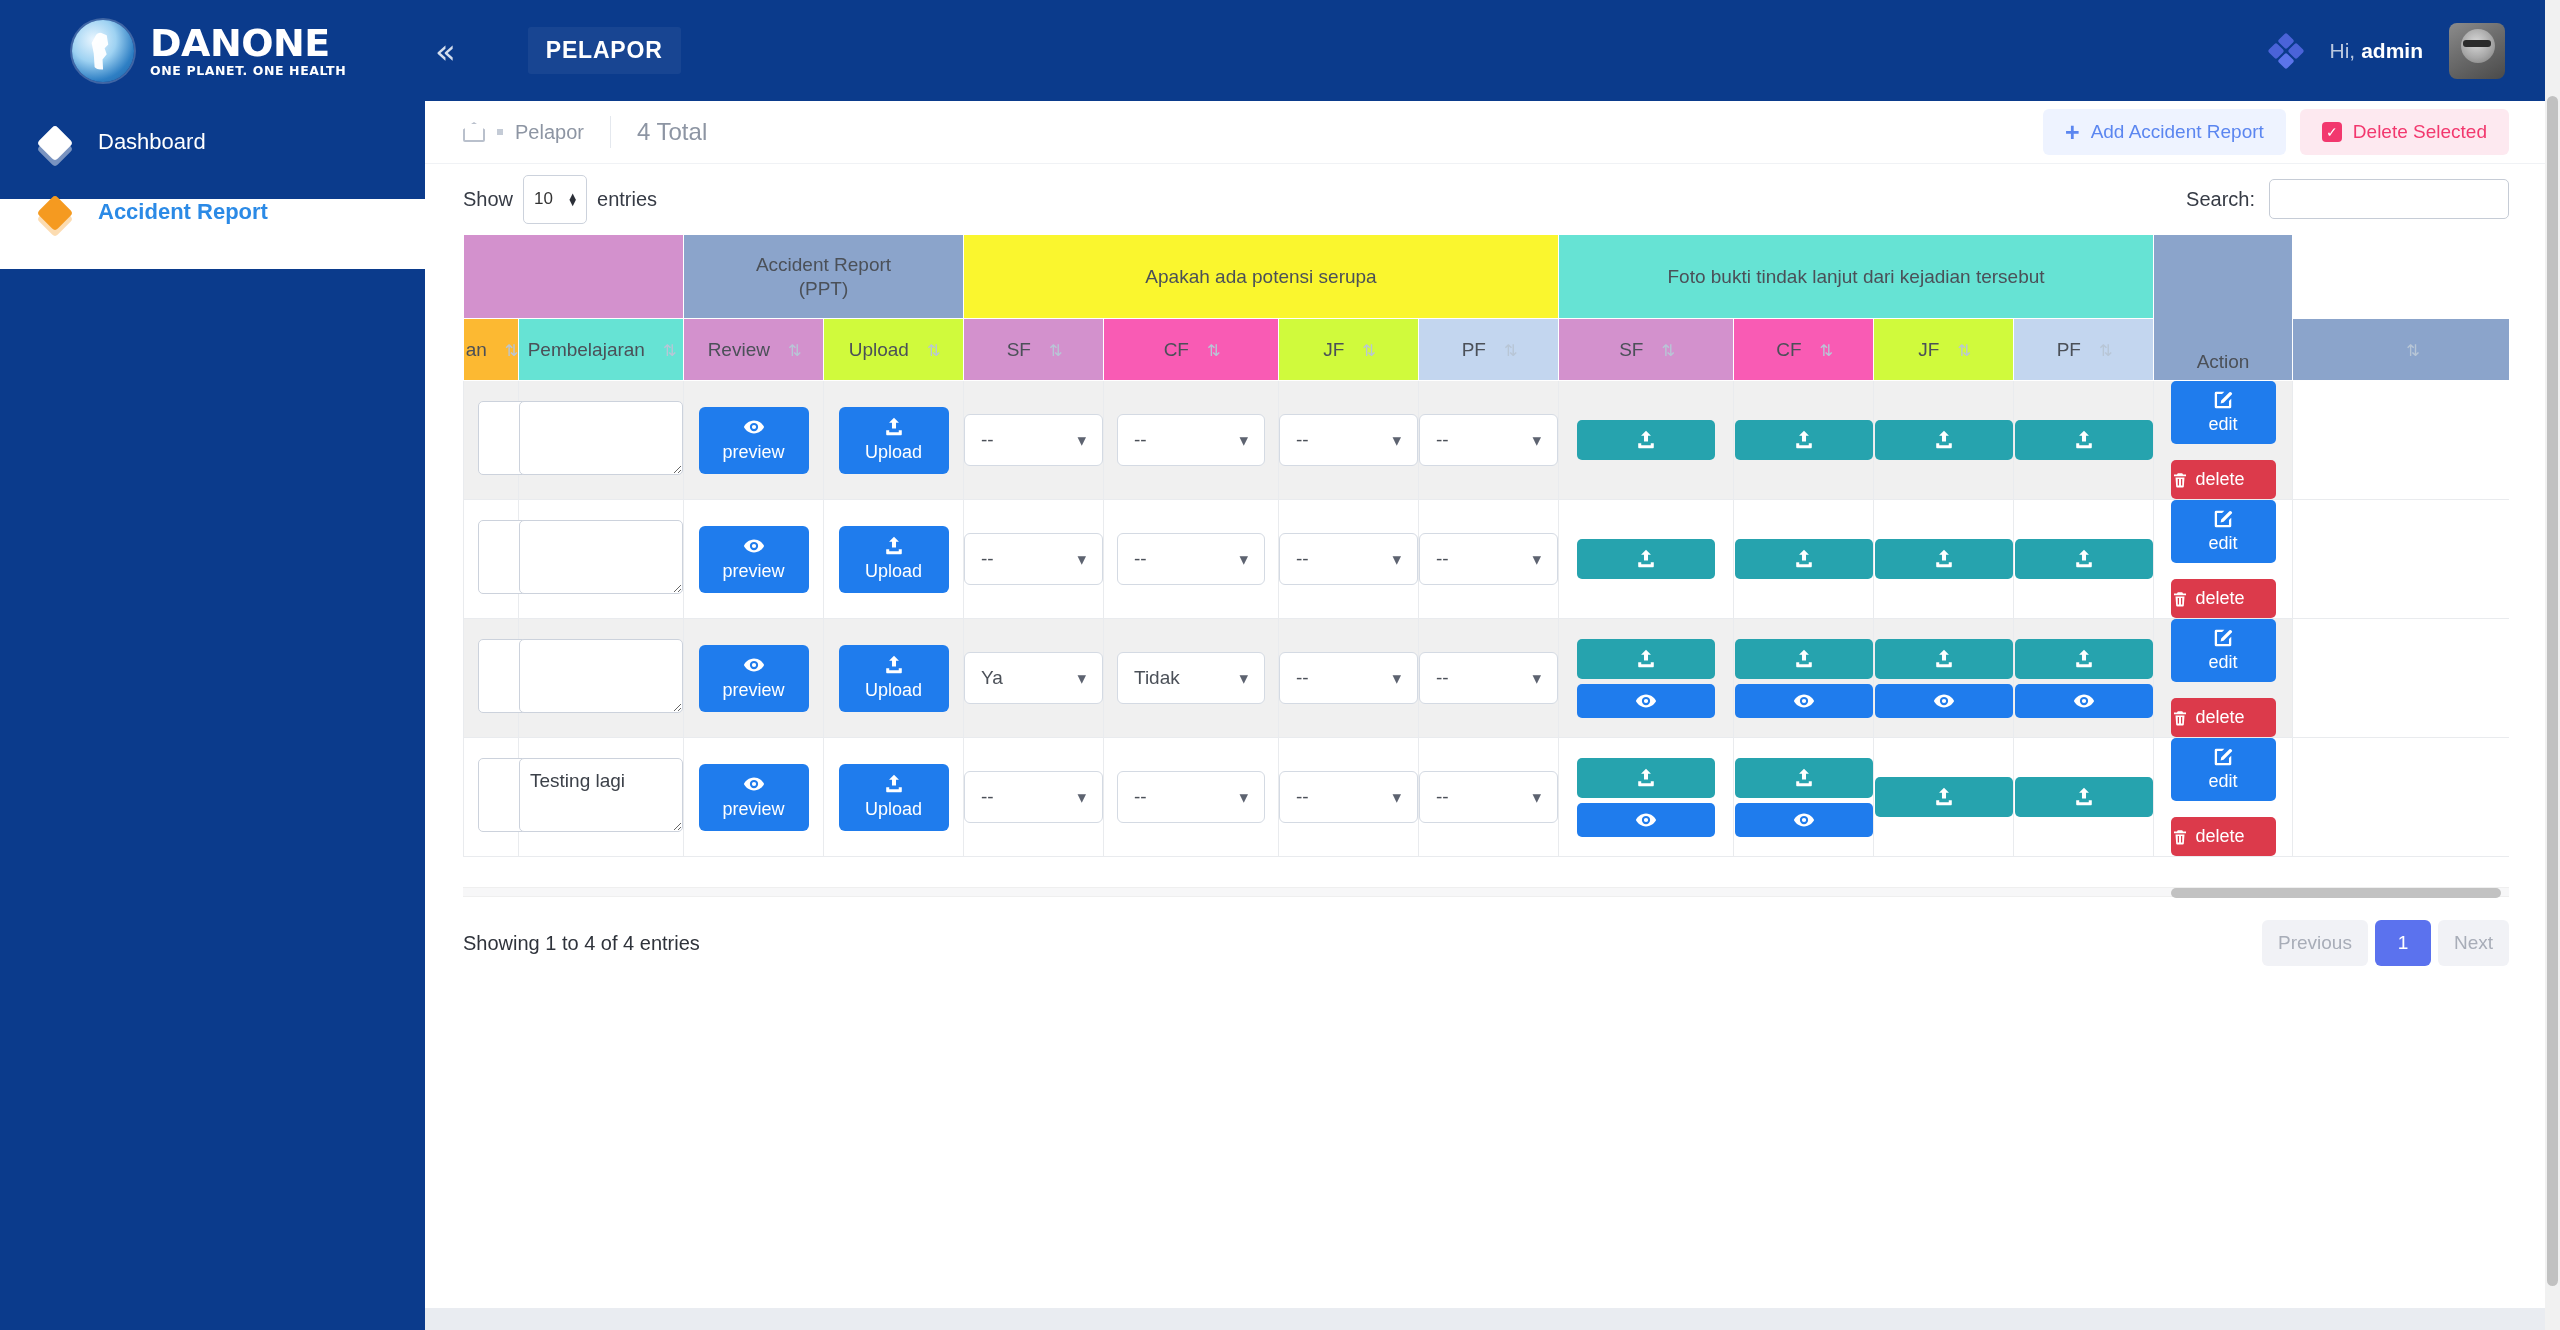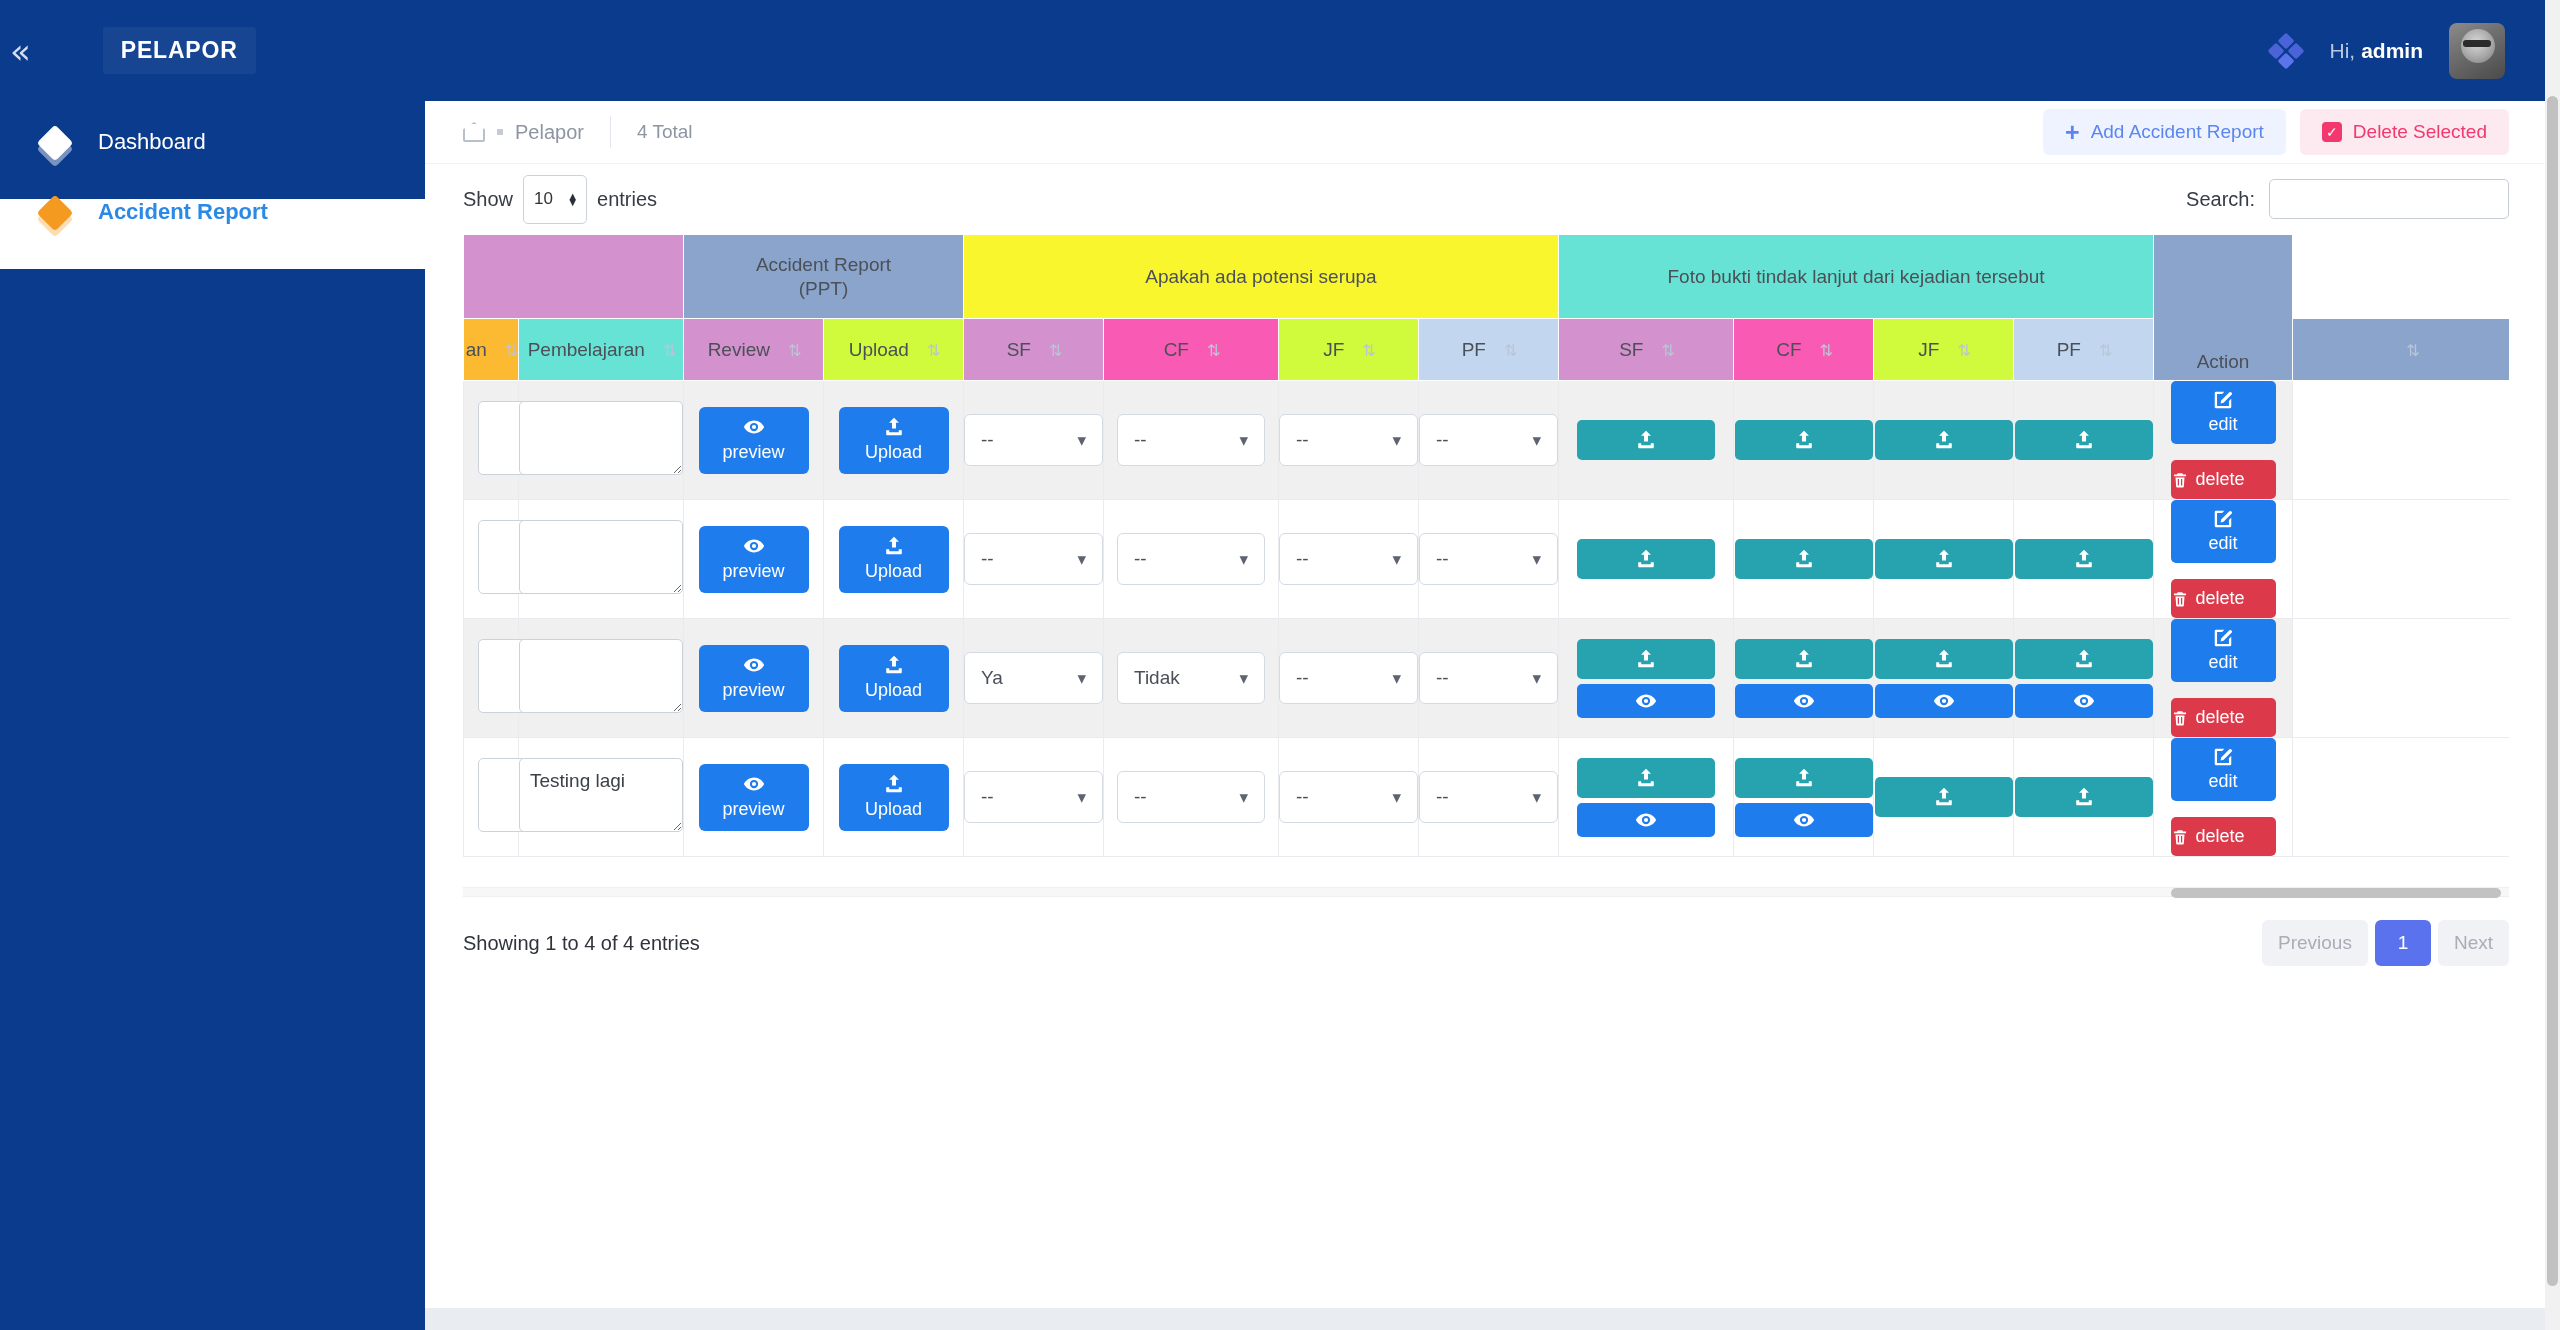--- a/index.html
+++ b/index.html
@@ -102,21 +102,21 @@
   }
   .home-ic { width:22px; height:20px; position:relative; flex:none; }
   .home-ic::before{
     content:""; position:absolute; inset:0;
     border: 2px solid #b9c0cc; border-radius: 3px 3px 2px 2px;
     clip-path: polygon(0 38%, 50% 0, 100% 38%, 100% 100%, 0 100%);
   }
   .dot-sep { width:6px; height:6px; background:#c4cbd6; margin: 0 12px; display:inline-block; }
   .crumb-link { color:#8d95a3; font-size: 20px; }
   .crumb-div { width:1px; height:32px; background:#e4e8ee; margin: 0 26px; }
-  .crumb-total { color:#8d95a3; font-size: 19px; }
+  .crumb-total { color:#8d95a3; font-size: 24px; }
   .crumb-actions { margin-left:auto; display:flex; gap: 14px; }
   .btn-soft {
     display:flex; align-items:center; gap:11px; border:none; border-radius: 6px;
     padding: 12px 22px; font-size: 19px; cursor:pointer; font-family:"Liberation Sans", sans-serif;
   }
   .btn-add { background:#eef3ff; color:#5b86f0; }
   .btn-add .plus { font-size: 25px; font-weight:700; line-height:.8; }
   .btn-del { background:#fde9f0; color:#f2386e; }
   .chk-ic {
     width:20px; height:20px; border-radius:4px; background:#f2386e; color:#fff;
@@ -225,20 +225,27 @@
   
   .pg-scroll-track { position:absolute; right:0; top:0; width:15px; height:1330px; background:#f1f1f1; }
   .pg-scroll-thumb { position:absolute; right:2px; top: 96px; width:11px; height: 1190px; background:#c1c1c1; border-radius:6px; }
 
   .bottom-strip { position:absolute; left:425px; right:15px; bottom:0; height: 22px; background:#e9ecf1; }
 </style>
 </head>
 <body>
 
 <div class="topbar">
+  <div class="brand">
+    <div class="logo-globe"></div>
+    <div class="logo-txt">
+      <div class="logo-word">DANONE</div>
+      <div class="logo-tag">ONE PLANET. ONE HEALTH</div>
+    </div>
+  </div>
   <div class="collapse-btn">«</div>
   <div class="page-tab">PELAPOR</div>
   <div class="topbar-right">
     <div class="diamond-cluster">
       <i></i>
         <i></i>
         <i></i>
         <i></i>
     </div>
     <div class="hi">

